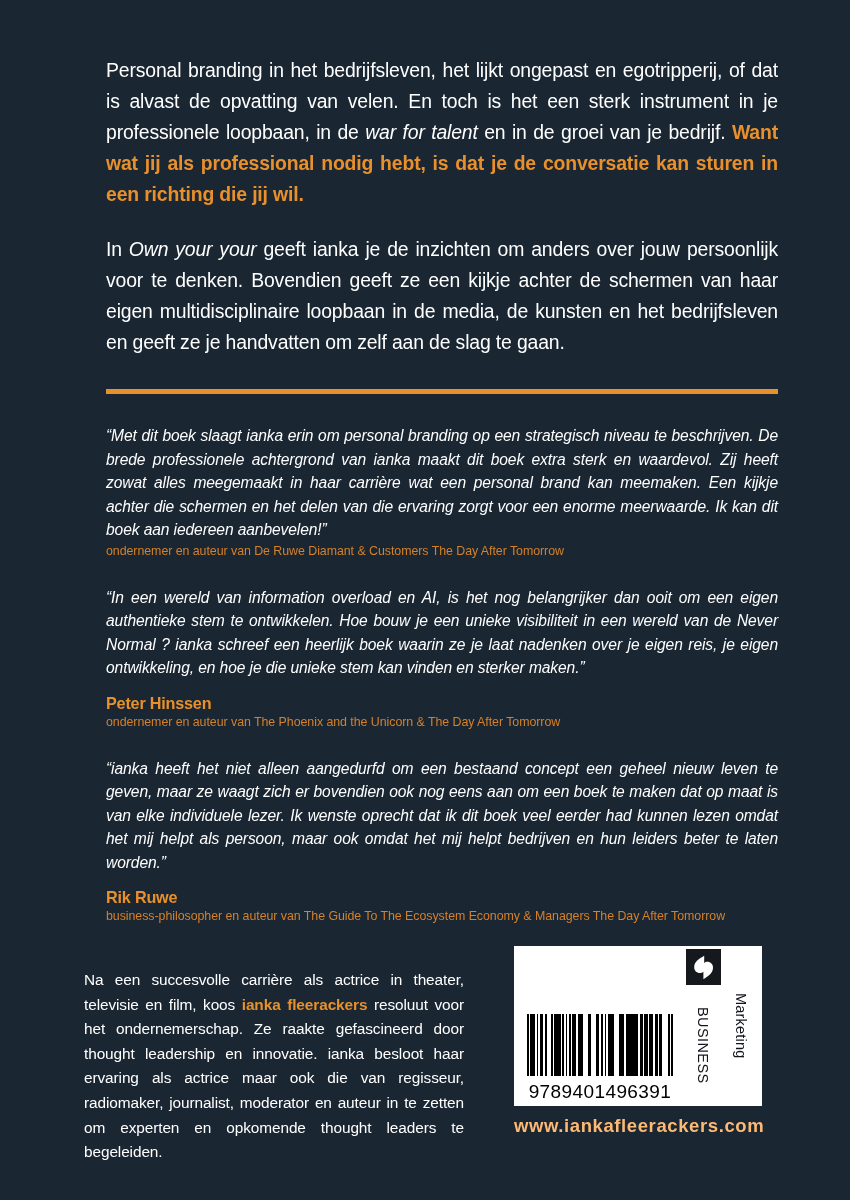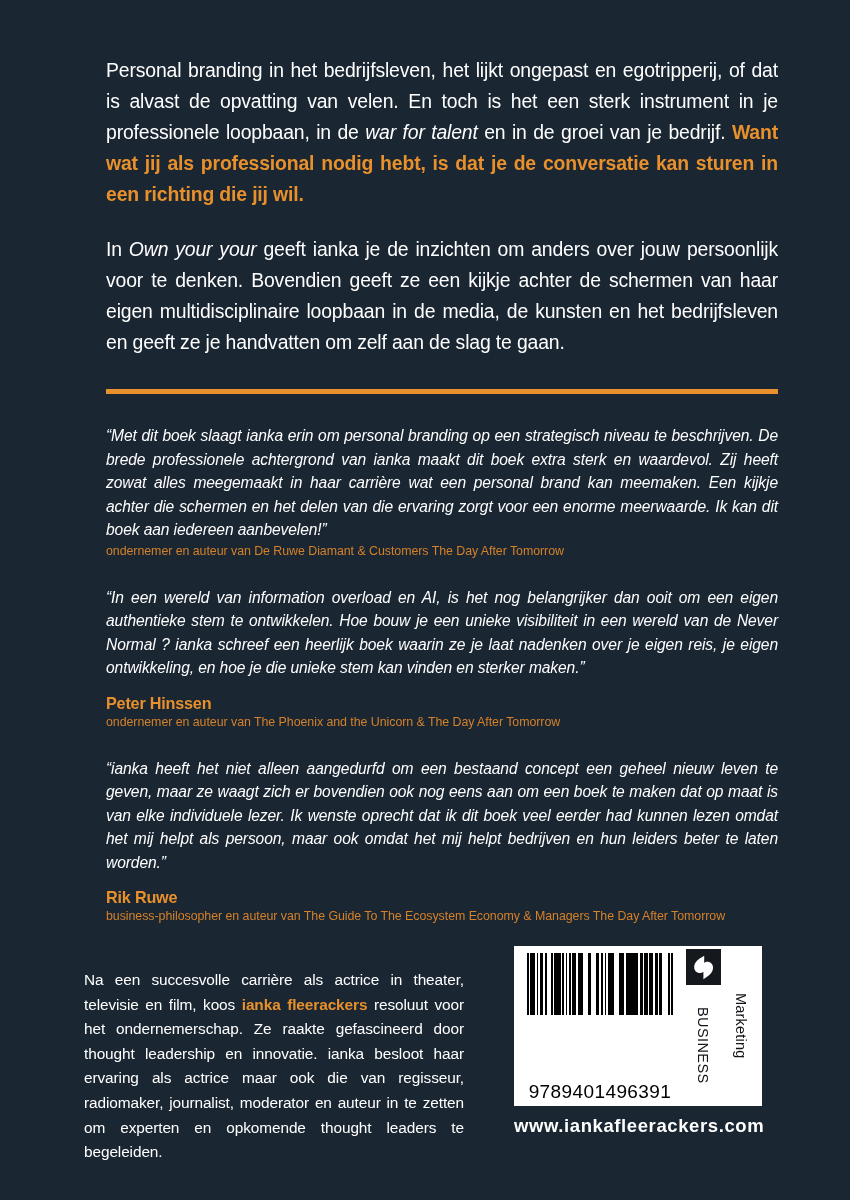--- a/index.html
+++ b/index.html
@@ -143,21 +143,21 @@
     letter-spacing: -0.2px;
     border-bottom: 3px solid #1a2632;
   }
 
   .bc-code-area {
     flex: 1;
     background: #ffffff;
     display: flex;
     flex-direction: column;
     align-items: center;
-    justify-content: space-between;
+    justify-content: flex-end;
     padding-top: 4px;
   }
 
   .bars {
     height: 62px;
     width: 146px;
     display: flex;
     align-items: stretch;
     gap: 0;
   }
@@ -216,21 +216,21 @@
     font-size: 14.5px;
     color: #111418;
     letter-spacing: 0.2px;
   }
 
   .author-url {
     margin-top: 9px;
     text-align: center;
     font-size: 18.5px;
     font-weight: 700;
-    color: #ffffff;
+    color: #fdba74;
     letter-spacing: 0.6px;
     width: 248px;
   }
 
   .logo-leaf { width: 21px; height: 25px; display: block; }
 </style>
 </head>
 <body>
 
 <div class="page">

